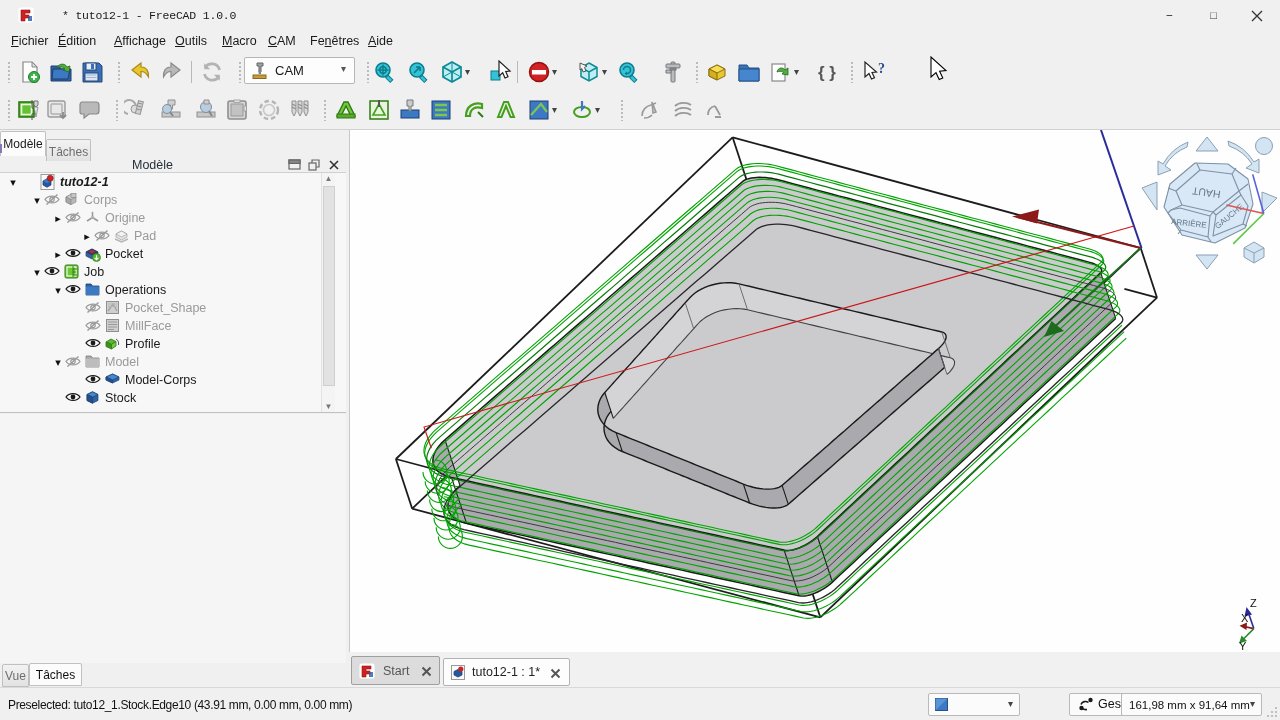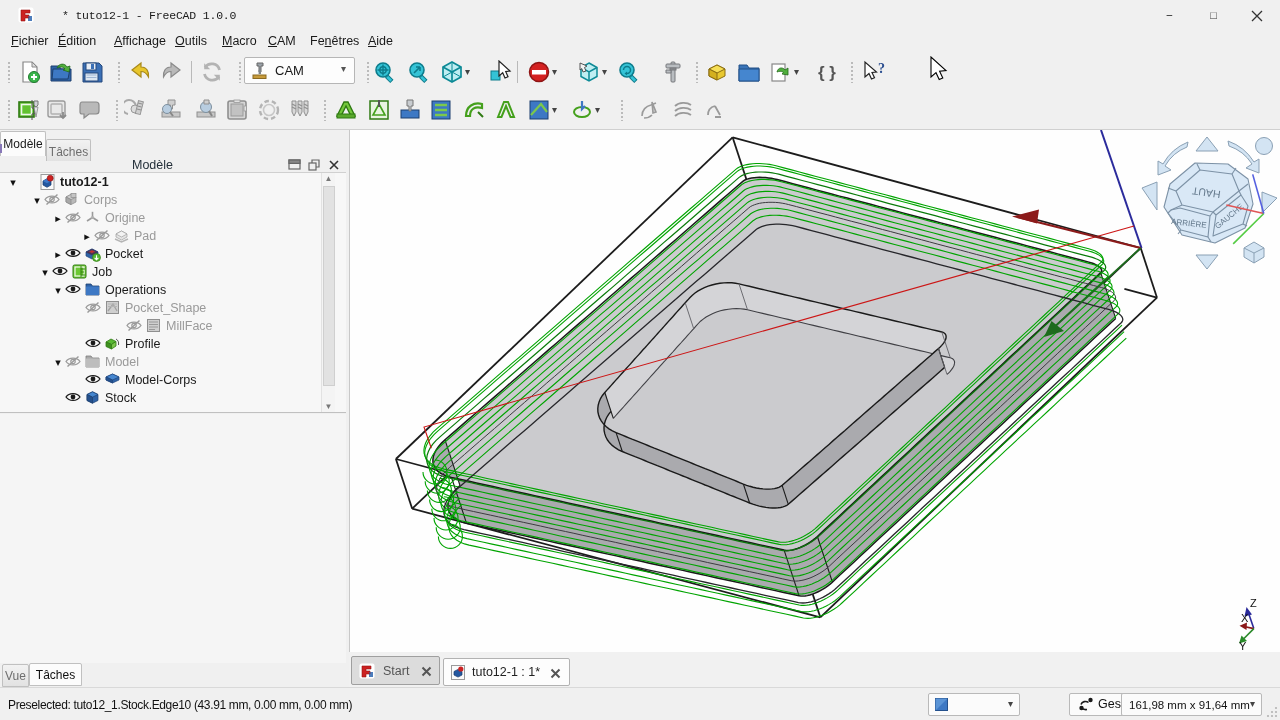--- a/index.html
+++ b/index.html
@@ -35,21 +35,21 @@
 #dockhdr .t { position:absolute; left:132px; top:2px; }
 #treewrap { position:absolute; left:0; top:42px; width:346px; height:241px; background:#f7f7f7; border-top:1px solid #d0d0d0; border-bottom:1px solid #c0c0c0; overflow:hidden; }
 .trow { position:relative; height:18px; line-height:18px; white-space:nowrap; }
 .tar { display:inline-block; width:14px; font-size:11px; color:#111; vertical-align:top; text-align:center; }
 .teye { display:inline-block; width:20px; vertical-align:top; padding-top:2px; }
 .teye svg { vertical-align:top; }
 .tic { display:inline-block; width:20px; vertical-align:top; padding-top:1px; }
 .tic svg { vertical-align:top; }
 .tlbl { font-size:12.5px; color:#1a1a1a; vertical-align:top; }
 .tlbl.g { color:#9a9a9a; }
-.tlbl.b { font-weight:bold; }
+.tlbl.b { font-weight:bold;font-style:italic; }
 #tscroll { position:absolute; right:3px; top:43px; width:14px; height:239px; background:#f4f4f4; border-left:1px solid #e2e2e2; }
 #tscroll .thumb { position:absolute; left:1px; top:13px; width:12px; height:200px; background:#e2e2e2; border:1px solid #cfcfcf; }
 #tscroll .ar { position:absolute; left:0; width:13px; text-align:center; font-size:8px; color:#777; }
 #props2 { position:absolute; left:0; top:284px; width:346px; height:249px; background:#f5f5f5; }
 .btab { position:absolute; height:23px; font-size:12px; text-align:center; padding-top:4px; border:1px solid #c0c0c0; border-radius:2px 2px 0 0; }
 
 #vp { position:absolute; left:349px; top:130px; width:931px; height:522px; background:#fefefe; border-left:1px solid #c8c8c8; }
 
 #mditabs { position:absolute; left:349px; top:652px; width:931px; height:35px; background:#f1f1f1; }
 
@@ -377,21 +377,21 @@
               <circle cx="8" cy="6" r="2.4" fill="#1a1a1a"></circle>
             </svg></span><span class="tic"><svg width="16" height="16" viewBox="0 0 16 16">
               <g stroke="#20457c" stroke-width="0.7">
                 <polygon points="1,6 7,3 13,6 13,10 7,13 1,10" fill="#2e62a6"></polygon>
                 <polygon points="1,6 7,9 13,6 7,3" fill="#7d1f1f"></polygon>
                 <polygon points="3,5.6 7,7.6 11,5.6 7,3.7" fill="#c03030"></polygon>
               </g>
               <circle cx="11.5" cy="11.5" r="4" fill="#58b832" stroke="#2f7a12" stroke-width="0.7"></circle>
               <path d="M11.5 9.3v4.4M9.6 11.8l1.9 1.9 1.9-1.9" fill="none" stroke="#fff" stroke-width="1.1"></path>
             </svg></span><span class="tlbl ">Pocket</span></div>
-        <div class="trow" style="padding-left:38px"><span class="tar">▾</span><span class="teye"><svg width="16" height="12" viewBox="0 0 16 12">
+        <div class="trow" style="padding-left:30px"><span class="tar">▾</span><span class="teye"><svg width="16" height="12" viewBox="0 0 16 12">
               <path d="M1 6 C4 1.5 12 1.5 15 6 C12 10.5 4 10.5 1 6z" fill="none" stroke="#1a1a1a" stroke-width="1.3"></path>
               <circle cx="8" cy="6" r="2.4" fill="#1a1a1a"></circle>
             </svg></span><span class="tic"><svg width="15" height="15" viewBox="0 0 15 15">
               <rect x="1" y="1" width="13" height="13" rx="1.5" fill="#6cc832" stroke="#2f7a12"></rect>
               <rect x="3" y="3" width="9" height="9" fill="none" stroke="#f0f8ec" stroke-width="1.2"></rect>
               <path d="M9 2v11M9 5h4M9 8h3M9 11h4" stroke="#2f7a12" stroke-width="0.9" fill="none"></path>
             </svg></span><span class="tlbl ">Job</span></div>
         <div class="trow" style="padding-left:51px"><span class="tar">▾</span><span class="teye"><svg width="16" height="12" viewBox="0 0 16 12">
               <path d="M1 6 C4 1.5 12 1.5 15 6 C12 10.5 4 10.5 1 6z" fill="none" stroke="#1a1a1a" stroke-width="1.3"></path>
               <circle cx="8" cy="6" r="2.4" fill="#1a1a1a"></circle>
@@ -401,21 +401,21 @@
             </svg></span><span class="tlbl ">Operations</span></div>
         <div class="trow" style="padding-left:71px"><span class="tar"></span><span class="teye"><svg width="16" height="13" viewBox="0 0 16 13">
               <path d="M1 6.5 C4 2 12 2 15 6.5 C12 11 4 11 1 6.5z" fill="none" stroke="#9a9a9a" stroke-width="1.3"></path>
               <circle cx="8" cy="6.5" r="2.2" fill="none" stroke="#9a9a9a" stroke-width="1.2"></circle>
               <path d="M2.5 11.5 L13.5 1.5" stroke="#9a9a9a" stroke-width="1.4"></path>
             </svg></span><span class="tic"><svg width="15" height="15" viewBox="0 0 15 15">
               <rect x="1.5" y="1.5" width="12" height="12" fill="#cfcfcf" stroke="#8f8f8f"></rect>
               <path d="M3 11 L8 4 L12 11" fill="none" stroke="#a2a2a2" stroke-width="1.3"></path>
               <path d="M3 4l9 0M3 6.5l9 0" stroke="#b5b5b5" stroke-width="1"></path>
             </svg></span><span class="tlbl g">Pocket_Shape</span></div>
-        <div class="trow" style="padding-left:112px"><span class="tar"></span><span class="teye"><svg width="16" height="13" viewBox="0 0 16 13">
+        <div class="trow" style="padding-left:71px"><span class="tar"></span><span class="teye"><svg width="16" height="13" viewBox="0 0 16 13">
               <path d="M1 6.5 C4 2 12 2 15 6.5 C12 11 4 11 1 6.5z" fill="none" stroke="#9a9a9a" stroke-width="1.3"></path>
               <circle cx="8" cy="6.5" r="2.2" fill="none" stroke="#9a9a9a" stroke-width="1.2"></circle>
               <path d="M2.5 11.5 L13.5 1.5" stroke="#9a9a9a" stroke-width="1.4"></path>
             </svg></span><span class="tic"><svg width="15" height="15" viewBox="0 0 15 15">
               <rect x="1.5" y="1.5" width="12" height="12" fill="#cfcfcf" stroke="#8f8f8f"></rect>
               <path d="M3 4h9M3 6.5h9M3 9h9M3 11.5h6" stroke="#9a9a9a" stroke-width="1.2"></path>
             </svg></span><span class="tlbl g">MillFace</span></div>
         <div class="trow" style="padding-left:71px"><span class="tar"></span><span class="teye"><svg width="16" height="12" viewBox="0 0 16 12">
               <path d="M1 6 C4 1.5 12 1.5 15 6 C12 10.5 4 10.5 1 6z" fill="none" stroke="#1a1a1a" stroke-width="1.3"></path>
               <circle cx="8" cy="6" r="2.4" fill="#1a1a1a"></circle>

